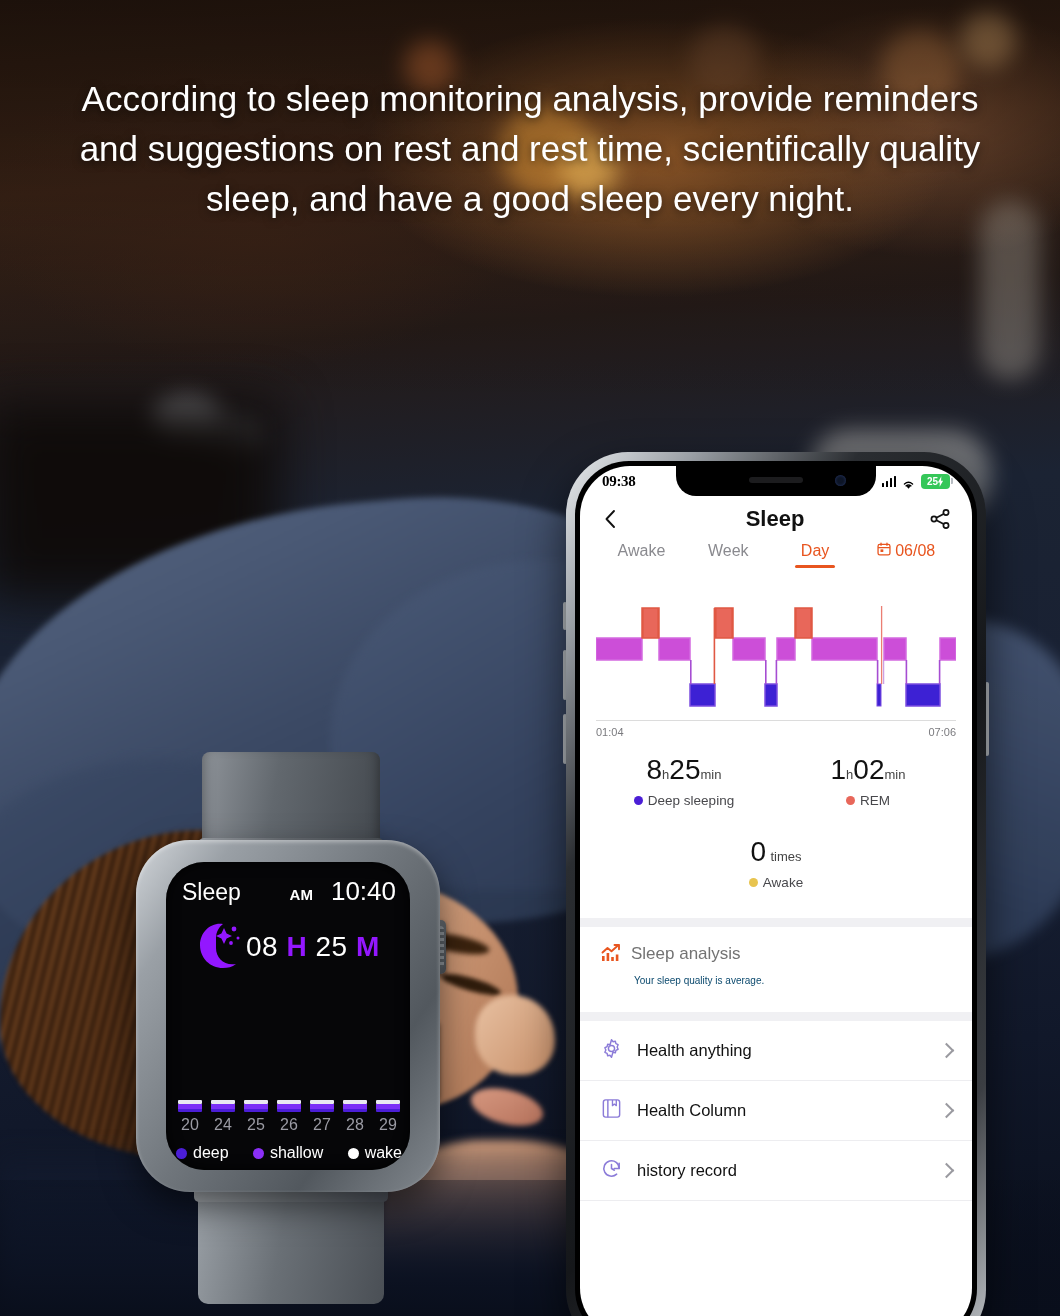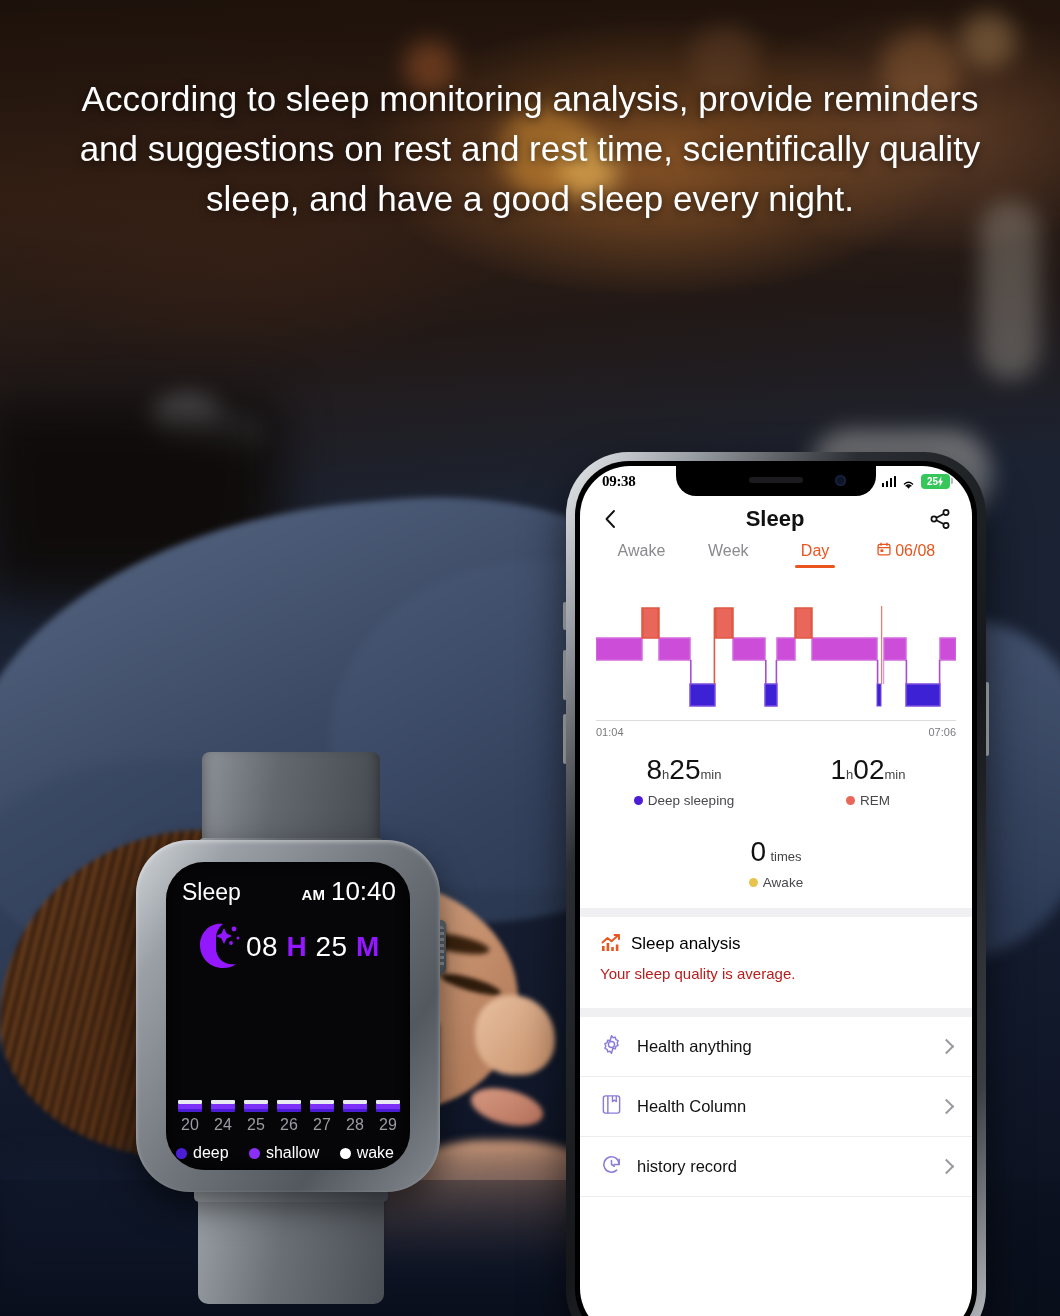--- a/index.html
+++ b/index.html
@@ -165,37 +165,37 @@
   .sidebtn {
     position:absolute; left:300px; top:268px; width:18px; height:80px;
     background:linear-gradient(100deg,#b6bbc0,#787e84 45%,#4c5157);
     border-radius:5px; box-shadow:0 2px 4px rgba(0,0,0,.45);
   }
 
   .w-row { position:absolute; left:16px; top:14px; right:14px;
            display:flex; align-items:baseline; justify-content:space-between; }
   .w-sleep { color:#fff; font-size:23px; }
   .w-time { color:#fff; font-size:26px; font-weight:500; }
-  .w-am { color:#fff; font-size:15px; font-weight:bold; margin-right:6px; }
+  .w-am { color:#fff; font-size:15px; font-weight:bold; margin-right:18px; }
 
   .w-mid { position:absolute; left:14px; top:56px; right:10px; display:flex; align-items:center; }
   .moon-wrap { width:62px; height:58px; position:relative; margin-right:4px; }
   .w-dur { color:#fff; font-size:28px; letter-spacing:.5px; white-space:nowrap; }
   .w-unit { color:#9317ff; font-weight:bold; }
 
   .w-bars { position:absolute; left:12px; right:10px; bottom:58px;
             display:flex; justify-content:space-between; }
   .w-bar { width:24px; }
   .w-bar .seg-wake { height:4px; background:#e9e9f2; border-radius:1px; }
   .w-bar .seg-shallow { height:5px; background:#7b2ff7; }
   .w-bar .seg-deep { height:3px; background:#4b1ed6; border-radius:0 0 1px 1px; }
   .w-days { position:absolute; left:11px; right:9px; bottom:36px;
             display:flex; justify-content:space-between; }
   .w-days span { width:26px; text-align:center; color:#9b9ba4; font-size:16px; }
-  .w-legend { position:absolute; left:10px; right:16px; bottom:8px;
+  .w-legend { position:absolute; left:10px; right:8px; bottom:8px;
               display:flex; justify-content:space-between; align-items:center; }
   .w-leg { display:flex; align-items:center; color:#fff; font-size:16px; }
   .w-dot { width:11px; height:11px; border-radius:50%; margin-right:6px; display:inline-block; }
 
   
   .phone { position:absolute; left:566px; top:452px; width:420px; height:900px; z-index:26; }
   .phone-frame {
     position:absolute; inset:0;
     background:linear-gradient(125deg,#e9ecee 0%,#9ba0a6 12%,#2a2d31 28%,#15171a 55%,#3b3e43 82%,#c3c7cb 100%);
     border-radius:62px; padding:9px;
@@ -258,37 +258,37 @@
   .tab-date { flex:1.1; display:flex; align-items:center; justify-content:center;
               color:#e8551f; font-size:16px; gap:4px; padding-bottom:10px; }
 
   
   .chart-area { padding:18px 16px 0; height:150px; position:relative; }
   .chart-svg { width:100%; height:130px; display:block; }
   .chart-axis { border-top:1px solid #dcdcdc; margin:0 16px; padding-top:5px;
                 display:flex; justify-content:space-between;
                 font-size:11px; color:#7a7a7e; }
 
-  .stats { padding:16px 12px 18px; }
+  .stats { padding:16px 12px 28px; }
   .stat-row { display:flex; }
   .stat { flex:1; text-align:center; }
   .stat-val { color:#111; white-space:nowrap; }
   .stat-val .num { font-size:28px; }
   .stat-val .su { font-size:13px; color:#444; }
   .stat-leg { margin-top:7px; font-size:13.5px; color:#48484c;
               display:flex; align-items:center; justify-content:center; gap:5px; }
   .sdot { width:9px; height:9px; border-radius:50%; display:inline-block; }
   .stat-row2 { margin-top:28px; }
 
   .gap { height:9px; background:#f0f0f3; }
 
   .analysis { padding:14px 20px 26px; }
   .an-head { display:flex; align-items:center; gap:9px; }
-  .an-title { font-size:17px; color:#000000; }
-  .an-sub { margin-top:8px; font-size:15px; color:#b91c1c; }
+  .an-title { font-size:17px; color:#737373; }
+  .an-sub { margin-top:8px; margin-left:34px; font-size:10px; color:#0c4a6e; }
 
   .menu-item { display:flex; align-items:center; padding:16px 20px;
                border-bottom:1px solid #ededf0; gap:14px; }
   .menu-label { flex:1; font-size:16.5px; color:#111; }
   .chev { width:11px; height:11px; border-right:2px solid #9a9aa0;
           border-top:2px solid #9a9aa0; transform:rotate(45deg); }
 </style>
 </head>
 <body>
 

